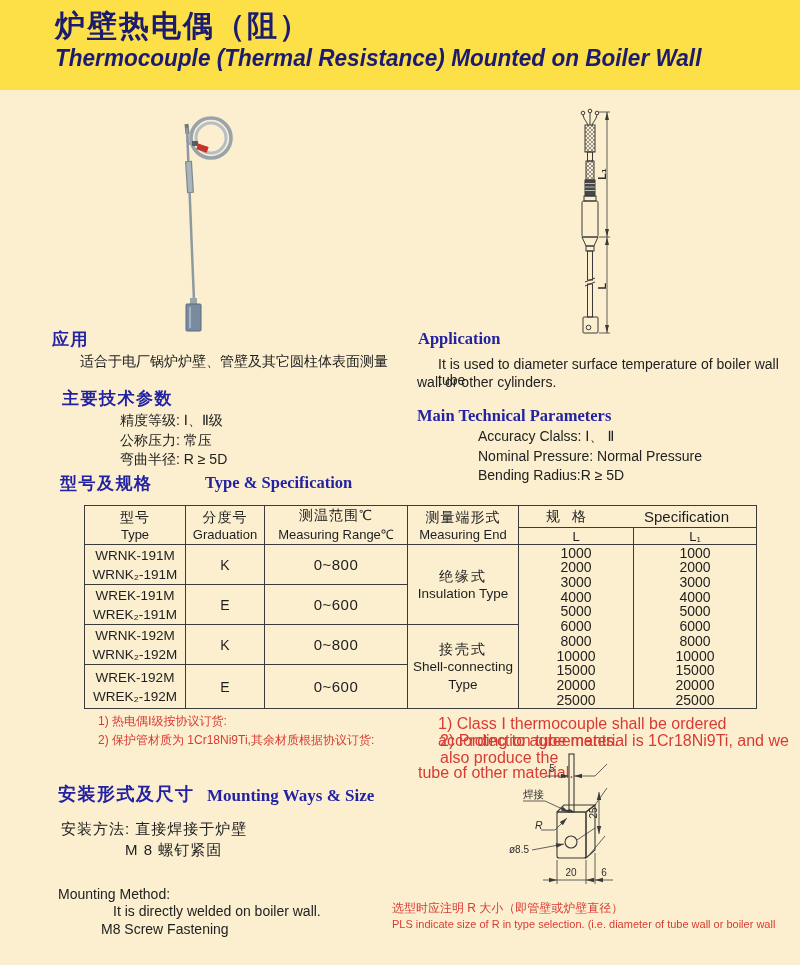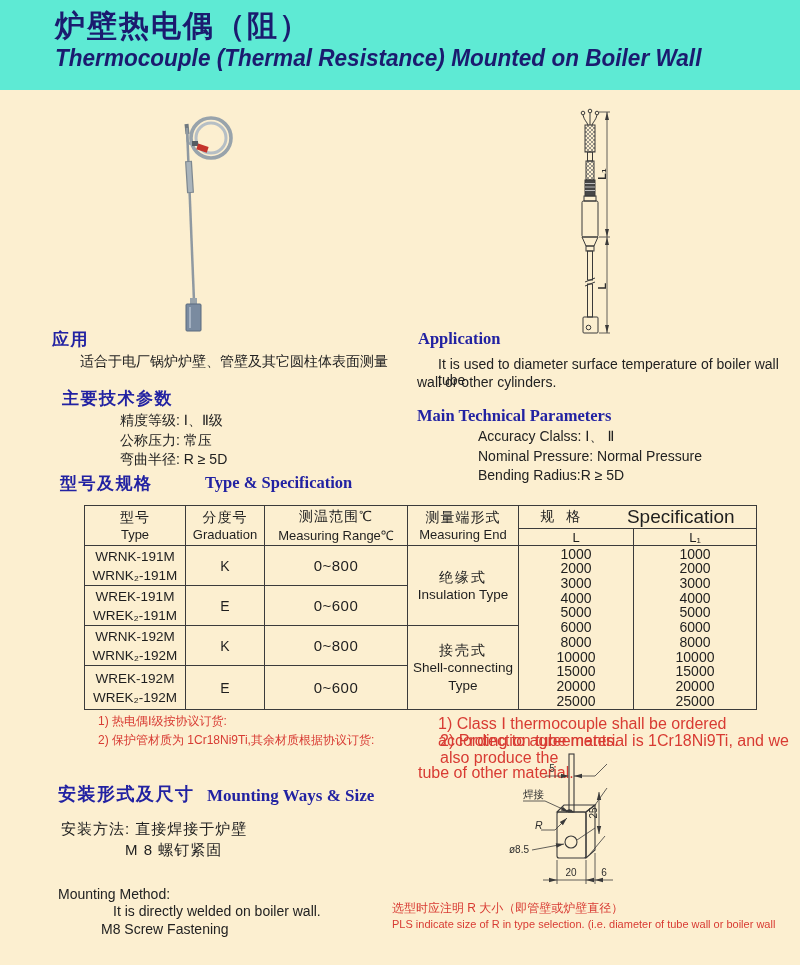--- a/index.html
+++ b/index.html
@@ -1,16 +1,16 @@
 <!DOCTYPE html>
 <html><head>
 <meta charset="utf-8">
 <style>
   html,body{margin:0;padding:0;}
-  .page{position:relative;width:800px;height:965px;background:#5eead4;overflow:hidden;
+  .page{position:relative;width:800px;height:965px;background:#fde047;overflow:hidden;
         font-family:"Liberation Sans",sans-serif;color:#2b2b2b;}
   .content-bg{position:absolute;left:0;top:90px;width:800px;height:875px;background:#FCEFD0;}
   .abs{position:absolute;}
 
   .title-zh{left:55px;top:6px;font-size:30px;font-weight:bold;color:#1b1b6f;letter-spacing:2px;}
   .title-en{left:55px;top:44px;font-size:24px;font-weight:bold;font-style:italic;color:#1b1b6f;
             transform:scaleX(.94);transform-origin:left;white-space:nowrap;}
 
   .h-zh{font-size:17px;font-weight:bold;color:#2222a2;letter-spacing:1.5px;}
   .h-en{font-size:16.5px;font-weight:bold;color:#2222a2;font-family:Liberation Serif, serif;}
@@ -25,21 +25,21 @@
   .tr-h1{height:22px;} .tr-h2{height:17px;}
   .row-d{height:40px;} .row-dl{height:44px;}
   .cell-model{font-size:13.5px;line-height:19px;}
   .cell-grad{font-size:14px;}
   .cell-range{font-size:15px;letter-spacing:.5px;}
   .cell-end{font-size:13.5px;line-height:18px;}
   .cell-end .zh{font-size:14px;letter-spacing:2px;}
   .cell-l{font-size:14px;line-height:14.7px;vertical-align:middle;}
   th.no-l{border-left:none;} th.no-r{border-right:none;}
   .spec-head{display:flex;justify-content:space-around;align-items:center;}
-  .spec-head span{font-size:19px;}
+  .spec-head span{font-size:15px;}
   .spec-head .zh{font-size:14px;letter-spacing:4px;}
 
   .note-red{color:#d83b33;font-size:12px;line-height:18.5px;}
   .note-red-en{color:#d83b33;font-size:16px;line-height:17px;}
   .note-red-sm{color:#d83b33;font-size:11px;line-height:15px;}
 
   .mount-zh{font-size:15px;color:#222;letter-spacing:1px;}
   svg text{font-family:"Liberation Sans",sans-serif;fill:#2e2e2e;}
 </style>
 </head>

